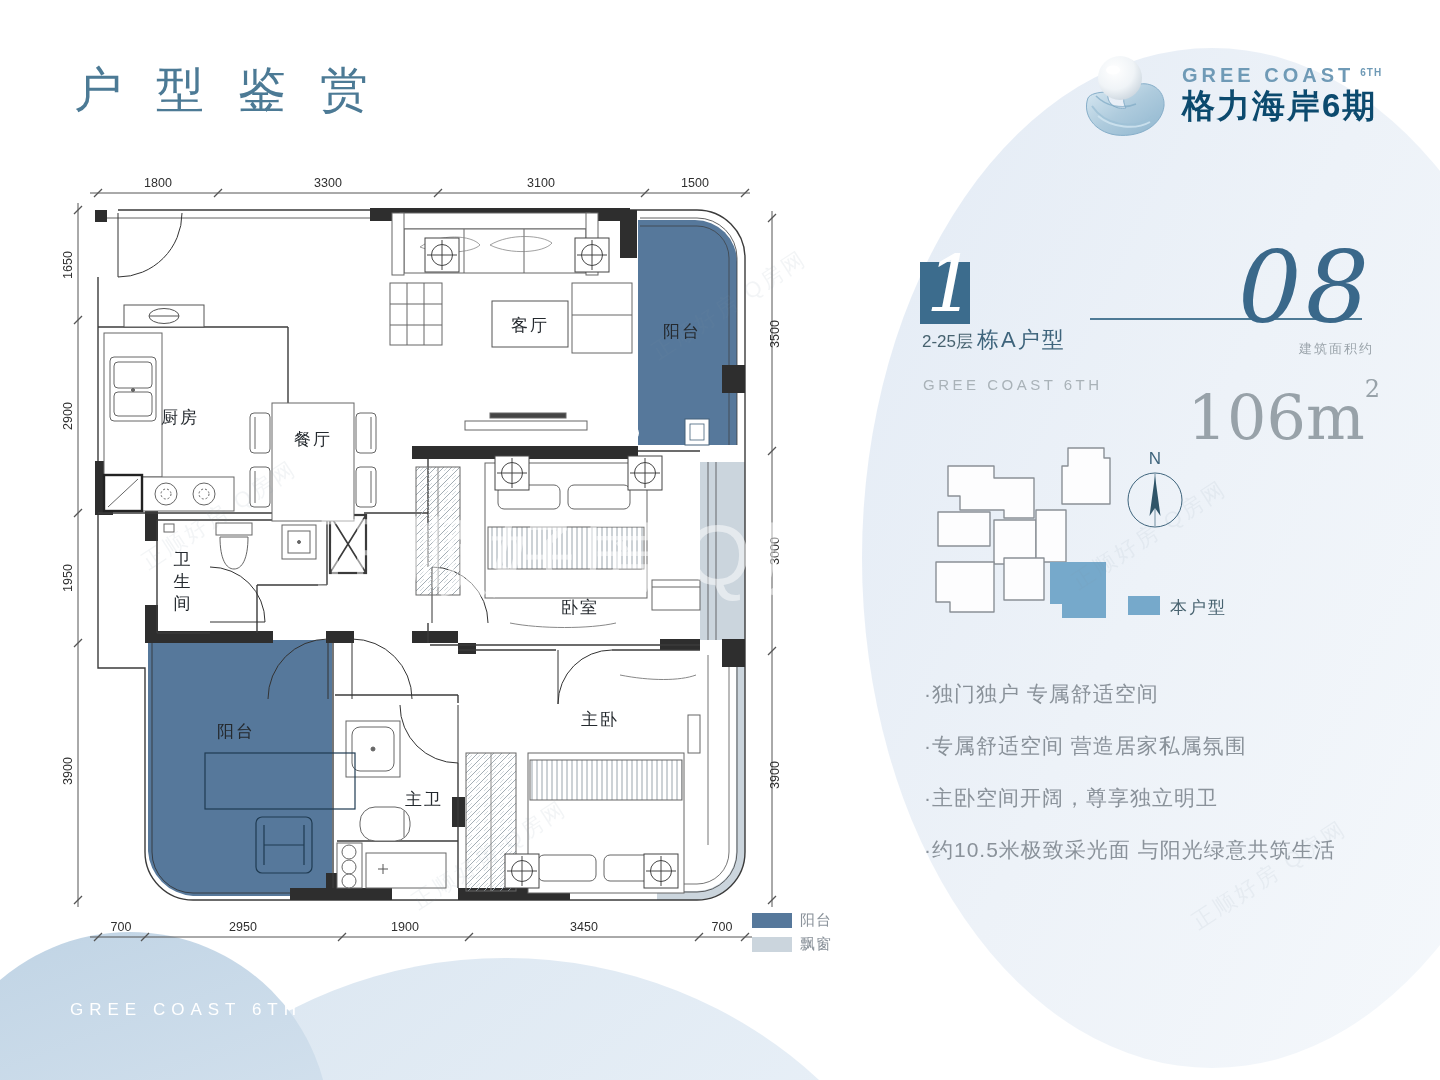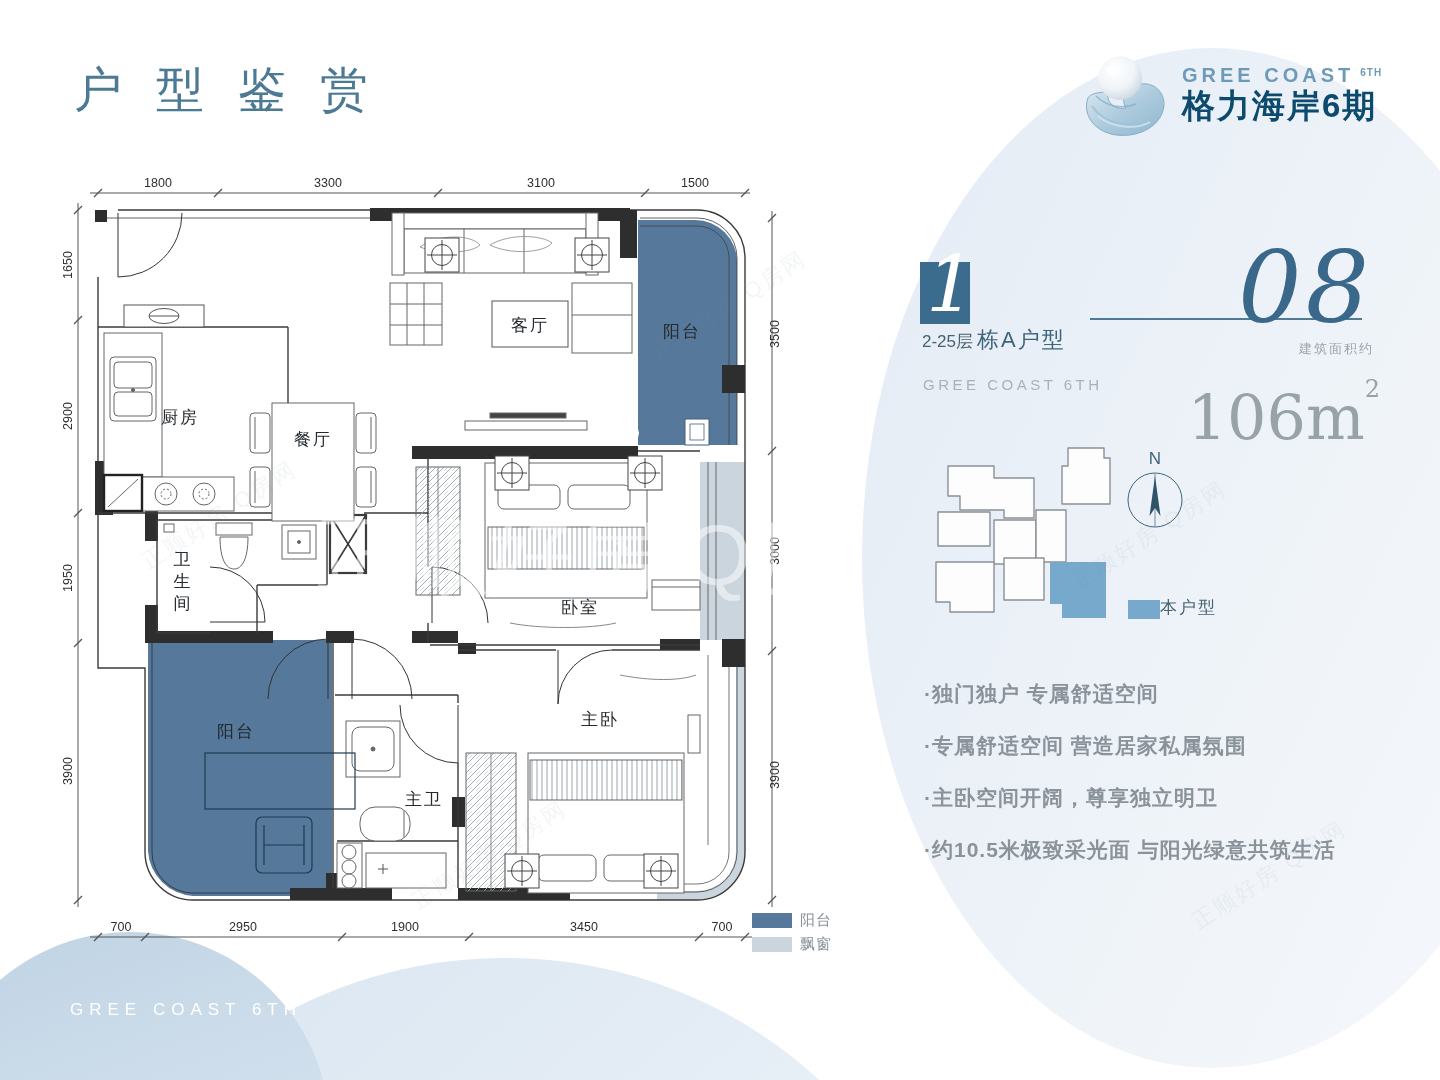--- a/index.html
+++ b/index.html
@@ -37,27 +37,27 @@
   .floors{left:922px;top:330px;font-size:17px;color:#47626f;font-weight:500;}
   .brand-caps{left:923px;top:376px;font-size:15px;letter-spacing:3.5px;color:#a9b2b8;}
   .area-row{left:1150px;top:340px;width:230px;text-align:right;}
   .area-prefix{font-size:13px;color:#9ba4ab;letter-spacing:2px;vertical-align:18px;margin-right:6px;}
   .area-num{font-family:"DejaVu Serif",serif;font-size:62px;color:#98a2a9;line-height:1;}
   .area-sup{font-family:"DejaVu Serif",serif;font-size:24px;color:#98a2a9;vertical-align:42px;}
 
   
   .siteplan{left:928px;top:446px;}
   .compass{left:1122px;top:448px;}
-  .unit-legend{left:1128px;top:596px;display:flex;align-items:flex-end;}
+  .unit-legend{left:1128px;top:596px;display:flex;align-items:flex-start;gap:10px;}
   .unit-legend .sw{width:32px;height:19px;background:#76a9cb;}
   .unit-legend .lb{font-size:17px;color:#47626f;letter-spacing:2px;}
 
   
   .features{left:924px;top:668px;width:480px;}
-  .feature-line{font-size:21px;color:#8a929a;letter-spacing:1px;height:52px;line-height:52px;white-space:nowrap;font-weight:bold;}
+  .feature-line{font-size:21px;color:#8a929a;letter-spacing:1px;height:52px;line-height:52px;white-space:nowrap;}
 
   
   .plan-legend{left:752px;top:911px;}
   .plan-legend .row{display:flex;align-items:center;gap:8px;margin-bottom:5px;}
   .plan-legend .sw{width:40px;height:15px;}
   .plan-legend .sw.balcony{background:#56789b;}
   .plan-legend .sw.bay{background:#cbd5dd;}
   .plan-legend .lb{font-size:15px;color:#8a929a;letter-spacing:1px;}
 
   

